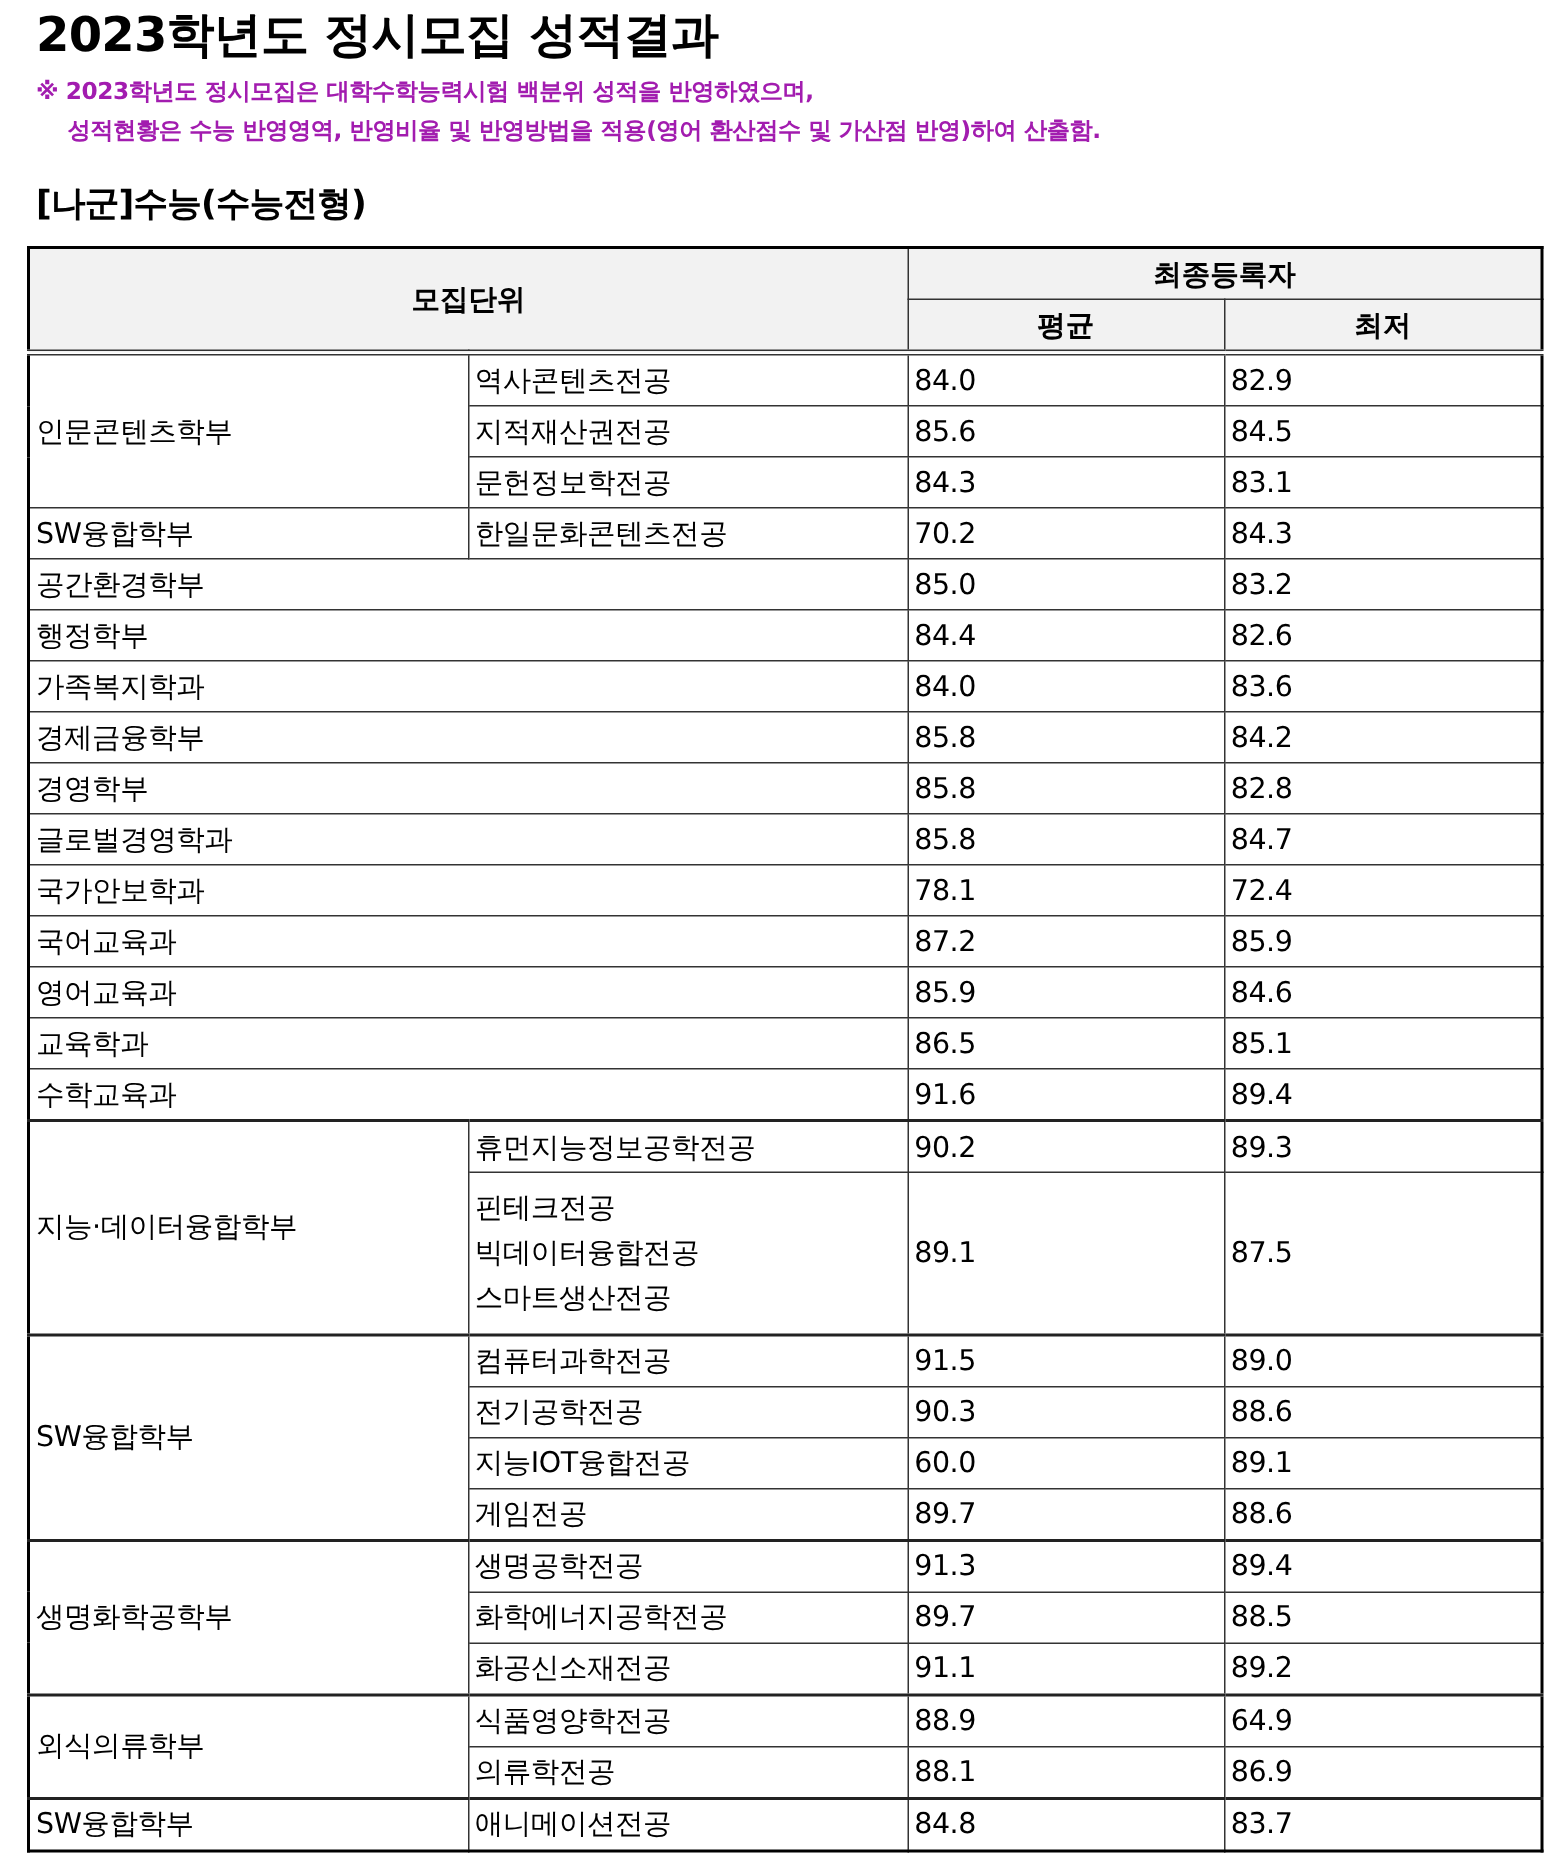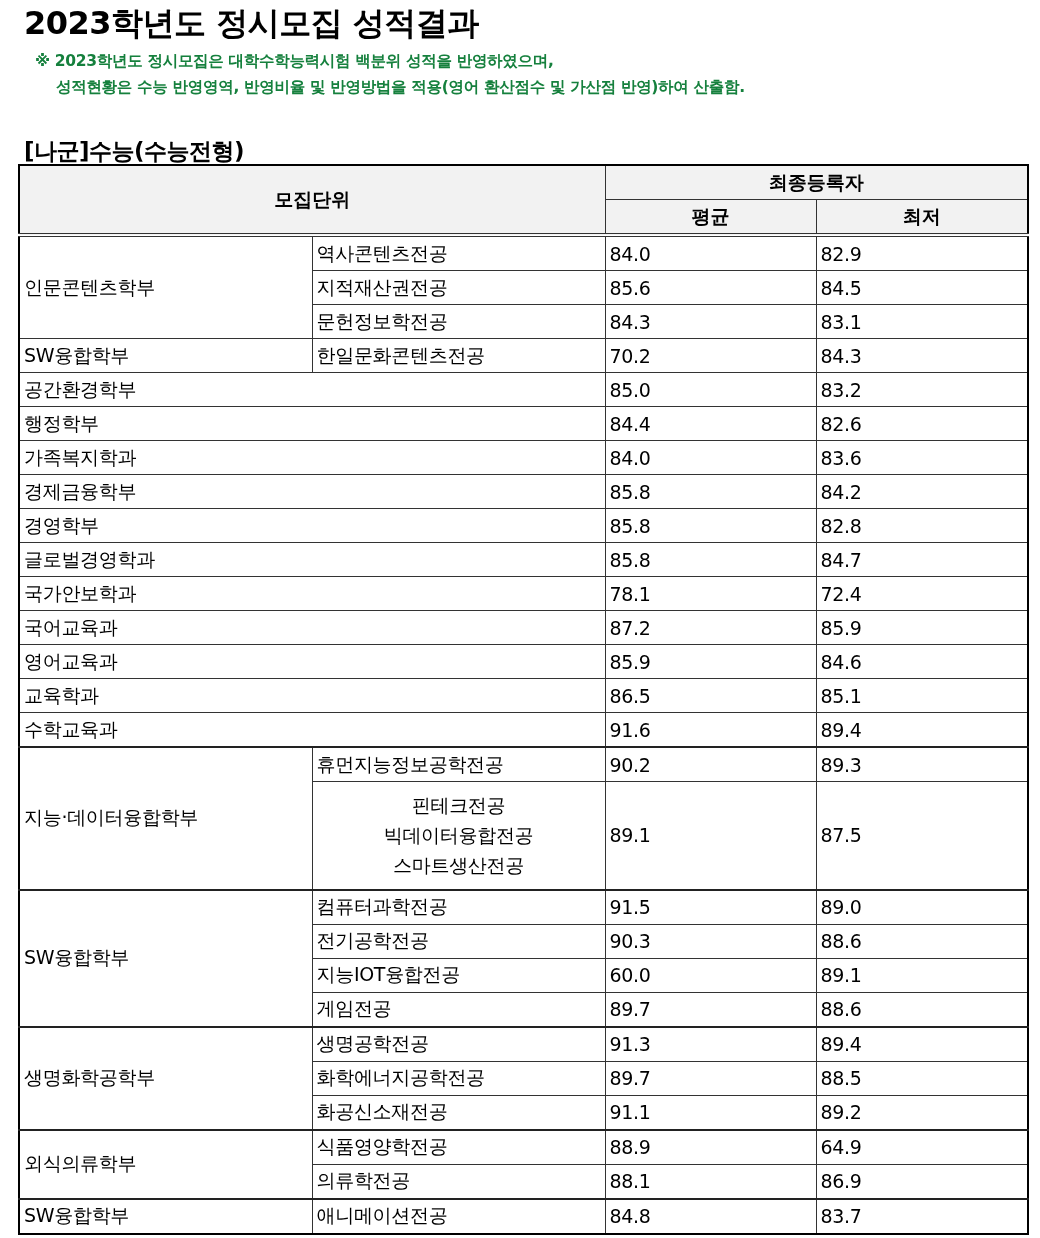--- a/index.html
+++ b/index.html
@@ -6,28 +6,28 @@
   body {
     width: 1040px; height: 1238px; overflow: hidden;
     font-family: "DejaVu Sans", "Liberation Sans", sans-serif;
     color: #000;
   }
   .page-title {
     position: absolute; left: 24px; top: 2px;
     font-size: 32px; font-weight: bold; letter-spacing: -0.5px;
   }
   .notice {
-    position: absolute; left: 35px; top: 48px;
-    color: #15803d; font-size: 15.5px; font-weight: bold; line-height: 26px;
+    position: absolute; left: 24px; top: 48px;
+    color: #a21caf; font-size: 15.5px; font-weight: bold; line-height: 26px;
     letter-spacing: -0.3px;
   }
   .notice .line2 { padding-left: 21px; }
   .section-title {
     position: absolute; left: 24px; top: 120px;
-    font-size: 23px; font-weight: bold; letter-spacing: -0.5px; margin-top: 16px;
+    font-size: 23px; font-weight: bold; letter-spacing: -0.5px;
   }
   table.results {
     position: absolute; left: 18px; top: 164px;
     width: 1009px; border-collapse: collapse;
     border: 2px solid #000000; font-size: 19px;
     table-layout: fixed;
   }
   table.results col.c1 { width: 293px; }
   table.results col.c2 { width: 293px; }
   table.results col.c3 { width: 211px; }
@@ -40,21 +40,21 @@
   table.results thead tr:last-child th,
   table.results thead th.rowspan2 {
     border-bottom: 4px double #333;
   }
   table.results td {
     border: 1px solid #333; height: 33px; padding: 0 4px;
     letter-spacing: -0.3px;
   }
   table.results td.group, table.results td.major { text-align: left; }
   table.results td.num { text-align: left; }
-  .multi-major span { display: block; line-height: 30px; text-align: center; }
+  .multi-major span { display: block; line-height: 30px; }
   tbody tr.group-start td { border-top: 2px solid #222; }
 </style>
 </head>
 <body>
 
 <div class="page-title">2023학년도 정시모집 성적결과</div>
 <div class="notice">
   <div>※ 2023학년도 정시모집은 대학수학능력시험 백분위 성적을 반영하였으며,</div>
   <div class="line2">성적현황은 수능 반영영역, 반영비율 및 반영방법을 적용(영어 환산점수 및 가산점 반영)하여 산출함.</div>
 </div>

